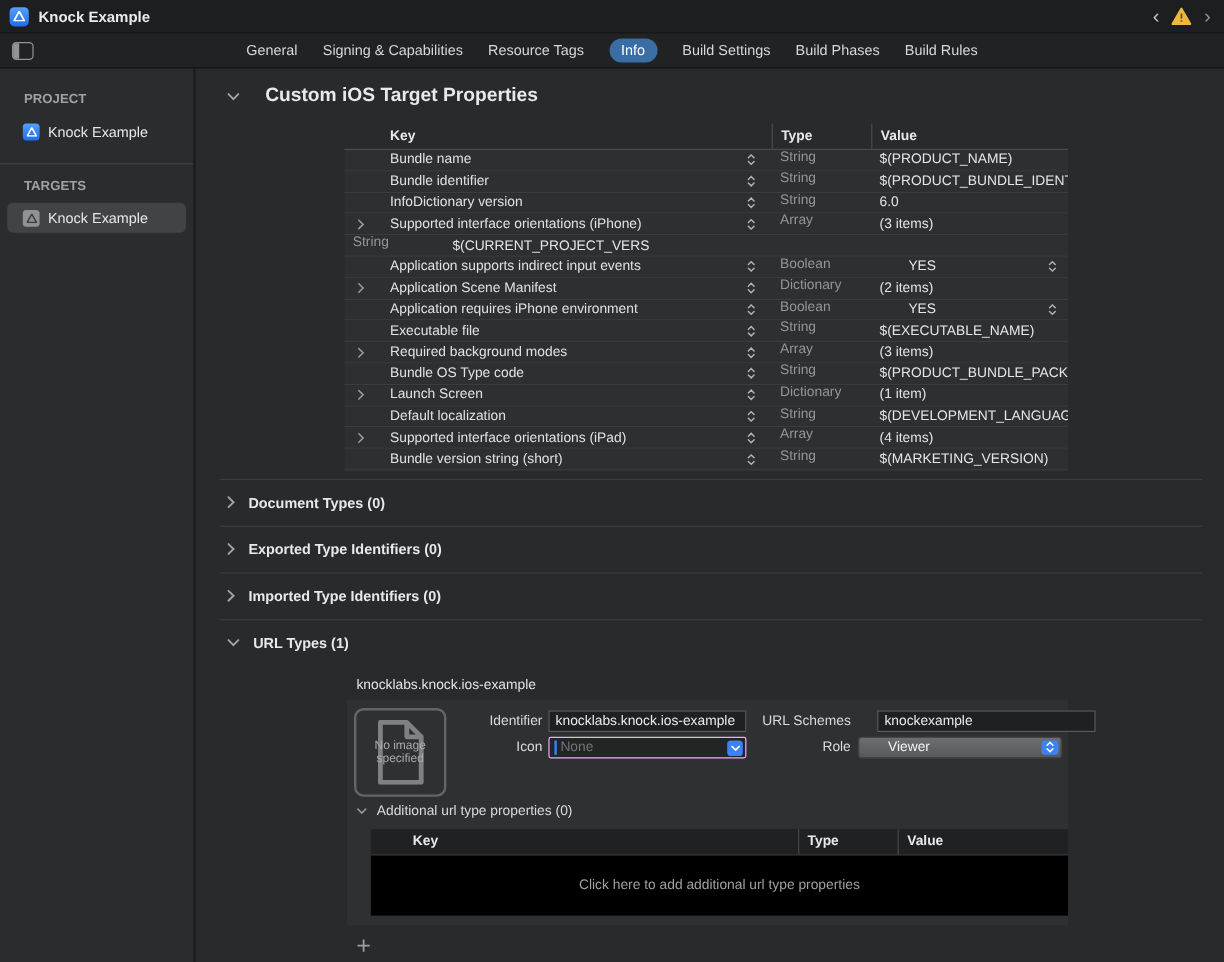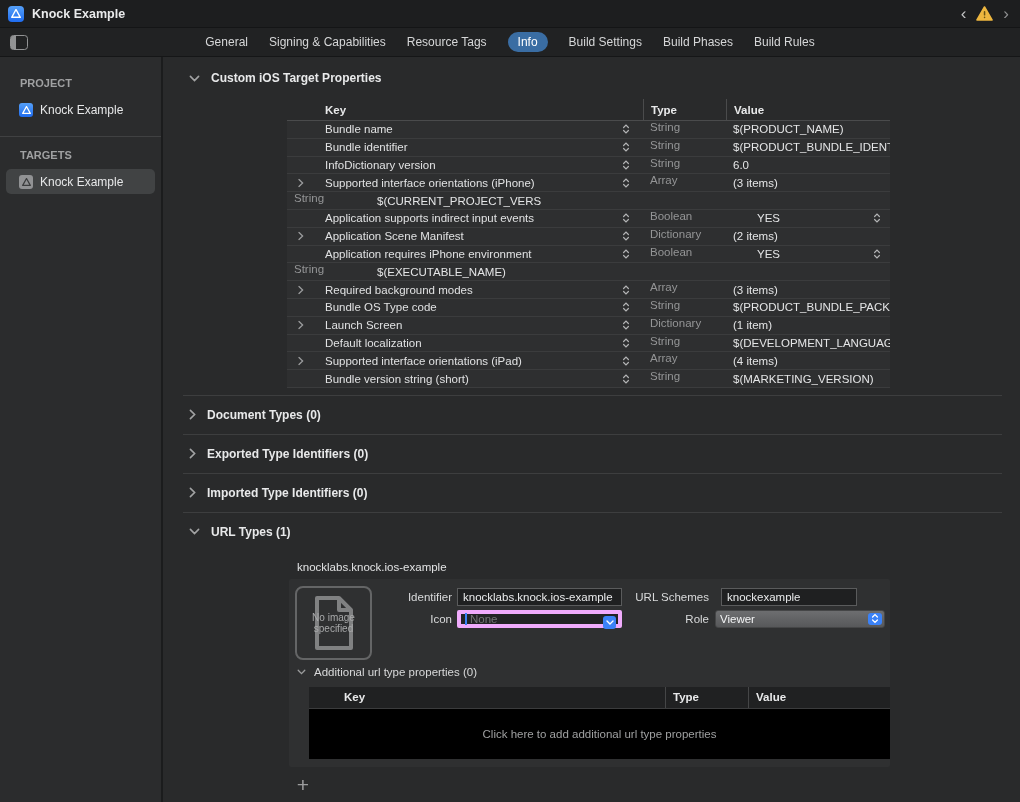--- a/index.html
+++ b/index.html
@@ -30,21 +30,21 @@
   .side-item { height:25px; margin:0 6px; border-radius:5px; display:flex; align-items:center; gap:7px; padding-left:13px; font-size:12px; color:#e6e7e8; }
   .side-item.selected { background:#414344; }
   .mini-icon { width:14px; height:14px; border-radius:3px; display:flex; align-items:center; justify-content:center; flex:0 0 auto; }
   .mini-icon.blue { background:linear-gradient(#55a0f8,#1f6cf0); }
   .mini-icon.gray { background:#919294; }
   .side-div { border-top:1px solid #404142; margin:14px 0 6px 0; }
 
   .main { flex:1; position:relative; }
 
   
-  .props-header { margin:14px 0 0 26px; display:flex; align-items:center; gap:11px; font-size:12px; font-weight:700; color:#e8e9ea; }
+  .props-header { margin:14px 0 0 26px; display:flex; align-items:center; gap:21px; font-size:16px; font-weight:700; color:#e8e9ea; }
   .hr { border-top:1px solid #3d3e3f; margin:0 18px 0 20px; }
   .sec-row { height:38px; display:flex; align-items:center; gap:11px; padding-left:26px; font-size:12px; font-weight:700; color:#e8e9ea; }
   .chev { display:flex; align-items:center; }
 
   
   .ptable { margin:14px 0 0 124px; width:603px; font-size:11.5px; }
   .ptable-head { display:flex; height:22px; align-items:stretch; border-bottom:1px solid #4a4b4c; font-weight:700; color:#e8e9ea; }
   .col-key { width:356px; flex:0 0 auto; }
   .col-type { width:83px; flex:0 0 auto; }
   .col-value { flex:1; min-width:0; }
@@ -60,25 +60,25 @@
   .vstep { position:absolute; right:9px; top:50%; transform:translateY(-50%); display:flex; }
 
   
   .url-item-name { margin:10px 0 0 134px; font-size:11.5px; color:#e2e3e4; }
   .url-card { position:relative; margin:6px 0 0 126px; width:601px; height:188px; background:#2f3031; border-radius:2px; }
   .img-box { position:absolute; left:6px; top:7px; width:77px; height:74px; border:2px solid #646566; border-radius:8px; display:flex; align-items:center; justify-content:center; }
   .img-box svg { position:absolute; }
   .img-box .noimg { position:relative; width:50px; text-align:center; font-size:10px; line-height:11px; color:#a9aaab; word-wrap:break-word; }
   .f-label { position:absolute; font-size:11.5px; color:#d9dadb; text-align:right; }
   .text-field { position:absolute; height:18px; background:#1f2021; border:1px solid #5a5b5c; color:#e9eaeb; font-size:11.5px; padding:0 5px; font-family:inherit; }
-  .combo { position:absolute; height:18px; background:#232425; border:4px solid #f0abfc; border-radius:2px; display:flex; align-items:center; }
+  .combo { position:absolute; height:18px; background:#232425; border:1px solid #f0abfc; border-radius:2px; display:flex; align-items:center; }
   .caret-bar { width:2px; height:12px; background:#3b82f7; margin-left:4px; }
   .combo-text { color:#747576; font-size:11.5px; margin-left:3px; }
   .combo-btn { position:absolute; right:2px; top:2px; width:13px; height:13px; border-radius:3px; background:#3b82f7; display:flex; align-items:center; justify-content:center; }
-  .popup { position:absolute; height:18px; background:linear-gradient(#6d6e70,#57585a); border:1px solid #454647; border-radius:3px; display:flex; align-items:center; padding-left:4px; font-size:11.5px; color:#f3f4f5; }
+  .popup { position:absolute; height:18px; background:linear-gradient(#6d6e70,#57585a); border:1px solid #454647; border-radius:3px; display:flex; align-items:center; padding-left:24px; font-size:11.5px; color:#f3f4f5; }
   .pop-btn { position:absolute; right:2px; top:2px; bottom:2px; width:14px; border-radius:3px; background:#3b82f7; display:flex; align-items:center; justify-content:center; }
   .addl-header { position:absolute; left:8px; top:87px; display:flex; align-items:center; gap:8px; font-size:11.5px; color:#d8d9da; }
   .itable { position:absolute; left:20px; top:108px; width:581px; font-size:11.5px; }
   .itable-head { display:flex; height:22px; background:#202122; font-weight:700; color:#e8e9ea; border-bottom:1px solid #3b3c3d; }
   .itable-head .col-key { padding-left:35px; display:flex; align-items:center; }
   .itable-head .col-type, .itable-head .col-value { border-left:1px solid #454647; padding-left:7px; display:flex; align-items:center; }
   .itable-body { height:50px; background:#000000; display:flex; align-items:center; justify-content:center; color:#9fa0a1; }
   .add-btn { margin:8px 0 0 130px; width:20px; height:20px; background:none; border:none; color:#9b9c9d; font-size:21px; font-weight:300; line-height:18px; font-family:inherit; cursor:default; }
   .bottom-hr { margin-top:6px; }
 </style>
@@ -300,20 +300,30 @@
       <span class="vtext bool">YES</span>
       <span class="vstep">
         <svg width="8" height="11" viewBox="0 0 8 11">
                   <path d="M1.6 4 L4 1.6 L6.4 4" stroke="#b2b3b4" stroke-width="1.2" fill="none" stroke-linecap="round"></path>
                   <path d="M1.6 7 L4 9.4 L6.4 7" stroke="#b2b3b4" stroke-width="1.2" fill="none" stroke-linecap="round"></path>
                 </svg>
       </span>
     </div>
   </div>
           <div class="prow">
+    <div class="col-key">
+
+      <span>Executable file</span>
+      <span class="kstep">
+        <svg width="8" height="11" viewBox="0 0 8 11">
+                  <path d="M1.6 4 L4 1.6 L6.4 4" stroke="#b2b3b4" stroke-width="1.2" fill="none" stroke-linecap="round"></path>
+                  <path d="M1.6 7 L4 9.4 L6.4 7" stroke="#b2b3b4" stroke-width="1.2" fill="none" stroke-linecap="round"></path>
+                </svg>
+      </span>
+    </div>
     <div class="col-type">String</div>
     <div class="col-value">
       <span class="vtext">$(EXECUTABLE_NAME)</span>
 
     </div>
   </div>
           <div class="prow">
     <div class="col-key">
       <span class="disc">
         <svg width="6" height="9" viewBox="0 0 6 9">
@@ -485,21 +495,21 @@
             <path d="M4 2 H26 L38 14 V52 H4 Z" fill="none" stroke="#808182" stroke-width="4" stroke-linejoin="round"></path>
             <path d="M26 2 V14 H38" fill="none" stroke="#808182" stroke-width="4" stroke-linejoin="round"></path>
           </svg>
         <span class="noimg">No image specified</span>
       </div>
 
       <div class="f-label" style="left:0; width:163px; top:12px;">Identifier</div>
       <input class="text-field" style="left: 168px; top: 9px; width: 165px;" value="knocklabs.knock.ios-example">
 
       <div class="f-label" style="left:257px; width:163px; top:12px;">URL Schemes</div>
-      <input class="text-field" style="left: 432px; top: 9px; width: 136px;" value="knockexample">
+      <input class="text-field" style="left: 442px; top: 9px; width: 182px;" value="knockexample">
 
       <div class="f-label" style="left:0; width:163px; top:34px;">Icon</div>
       <div class="combo" style="left:168px; top:31px; width:165px;">
         <span class="caret-bar"></span>
         <span class="combo-text">None</span>
         <span class="combo-btn">
           <svg width="8" height="5" viewBox="0 0 8 5">
               <path d="M1 1 L4 4 L7 1" stroke="#ffffff" stroke-width="1.4" fill="none" stroke-linecap="round"></path>
             </svg>
         </span>

